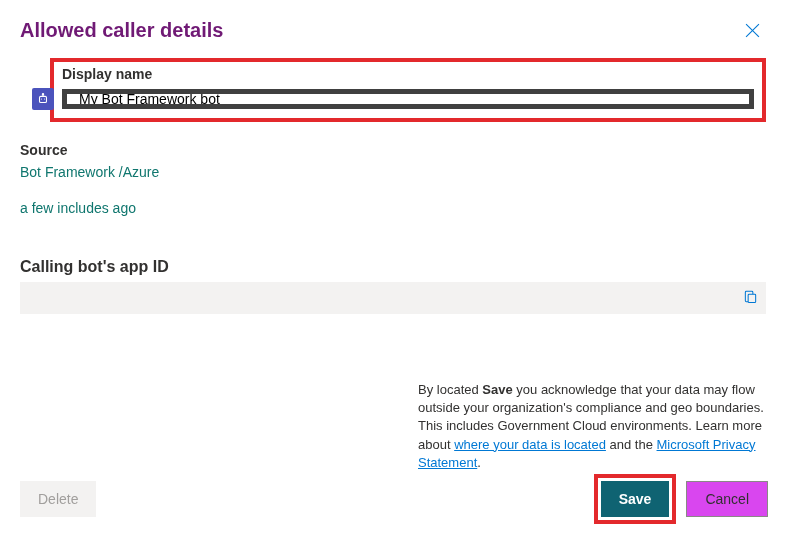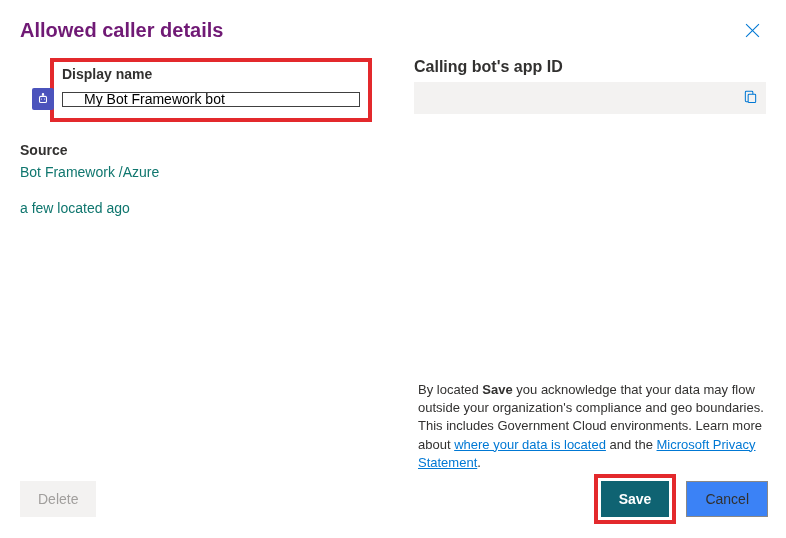--- a/index.html
+++ b/index.html
@@ -28,21 +28,22 @@
       color: #0078d4;
       width: 28px;
       height: 28px;
       display: flex;
       align-items: center;
       justify-content: center;
     }
     .content {
       display: flex;
       padding: 6px 20px 0 20px;
-      gap: 42px;
+      gap: 26px;
+      flex-direction: column;
     }
     .left-col { flex: 1; }
     .right-col { flex: 1; }
 
     .highlight-box {
       border: 4px solid #e3292c;
       padding: 4px 8px 8px 8px;
       margin-left: 30px;
       margin-bottom: 10px;
     }
@@ -64,22 +65,22 @@
       height: 22px;
       background: #4b53bc;
       border-radius: 2px;
       display: flex;
       align-items: center;
       justify-content: center;
       flex-shrink: 0;
     }
     .text-input {
       flex: 1;
-      border: 1px solid #404040;
-      padding: 5px 21px;
+      border: 5px solid #404040;
+      padding: 5px 12px;
       font-size: 14px;
       font-family: inherit;
       height: 15px;
     }
 
     .meta-group {
       margin-top: 20px;
     }
     .meta-label {
       font-weight: 600;
@@ -148,21 +149,21 @@
       color: #a19f9d;
       border: none;
     }
     .btn-primary {
       background: #0f6372;
       color: #fff;
       font-weight: 600;
       border: none;
     }
     .btn-secondary {
-      background: #3b82f6;
+      background: #d946ef;
       border: 1px solid #8a8886;
       color: #323130;
     }
     .save-highlight {
       border: 4px solid #e3292c;
       padding: 3px;
       display: inline-block;
     }
     .right-actions {
       display: flex;
@@ -201,21 +202,21 @@
         <input type="text" class="text-input" value="My Bot Framework bot" style="">
       </div>
     </div>
 
     <div class="meta-group">
       <div class="meta-label">Source</div>
       <div class="meta-value">Bot Framework /Azure</div>
     </div>
 
     <div class="meta-group">
-      <div class="meta-value">a few located ago</div>
+      <div class="meta-value">a few includes ago</div>
     </div>
 
   </div>
 
   <div class="right-col">
     <div class="appid-label">Calling bot's app ID</div>
     <div class="appid-box">
       <span class="copy-icon">
         <svg width="15" height="15" viewBox="0 0 16 16" fill="none" stroke="#0078d4" stroke-width="1.1">
           <rect x="5.5" y="5.5" width="8" height="9" rx="1"></rect>

